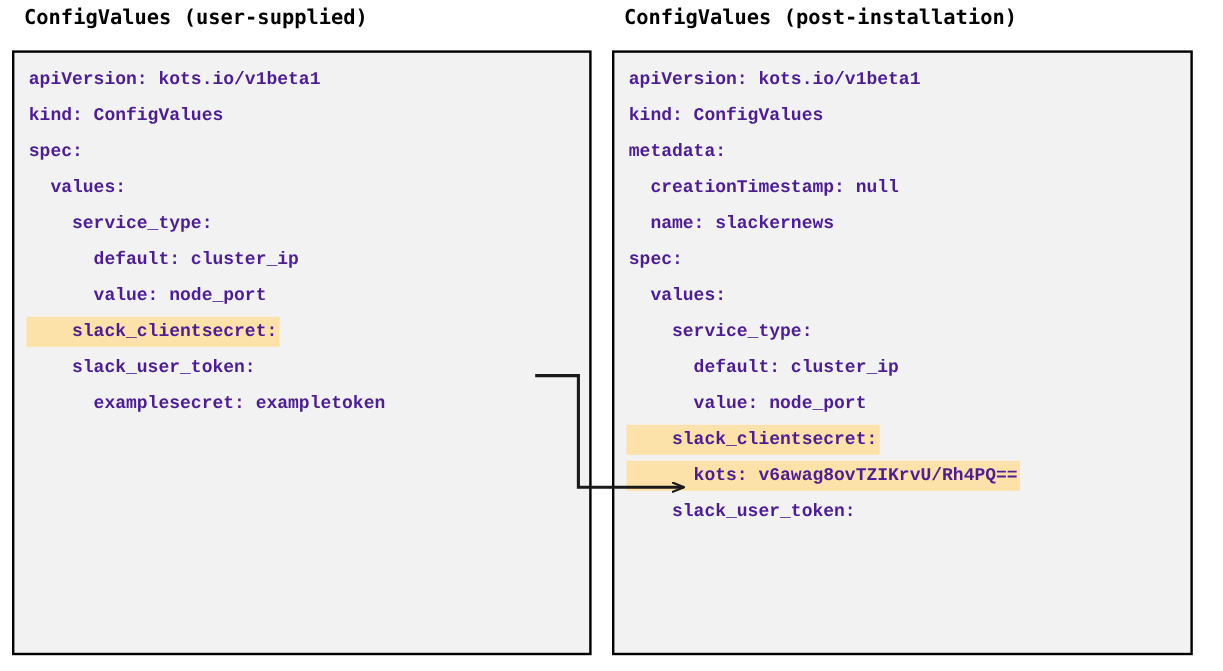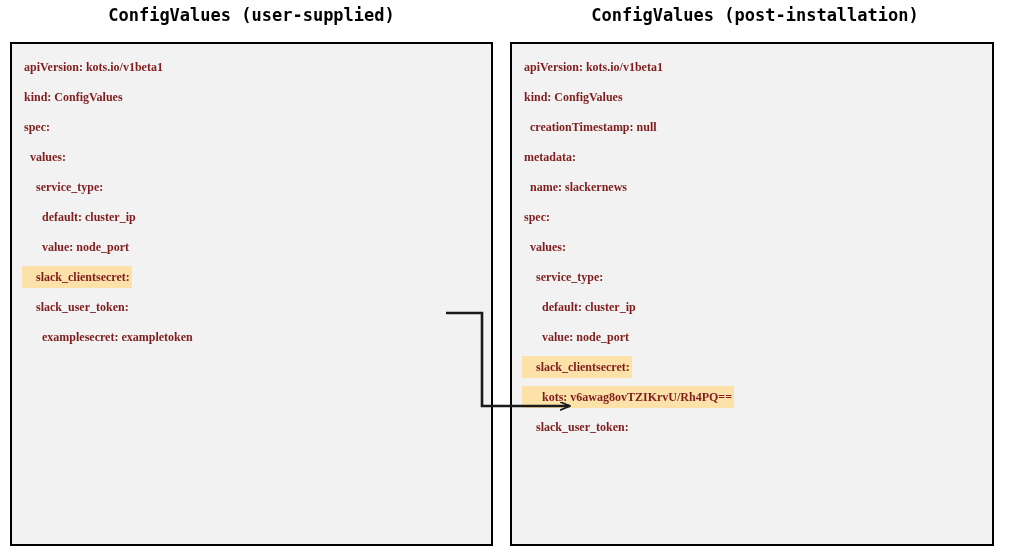--- a/index.html
+++ b/index.html
@@ -21,27 +21,27 @@
     height: 559px;
   }
   #panel-left  { left: 0;   width: 503px; }
   #panel-right { left: 500px; width: 510px; }
 
   .panel-title {
     position: absolute;
     top: 5px;
     left: 0;
     width: 100%;
-    text-align: center;
     font-family: "DejaVu Sans Mono", "Liberation Mono", monospace;
     font-size: 17px;
     font-weight: bold;
     color: #000000;
     letter-spacing: 0px;
     white-space: nowrap;
+    padding-left: 20px;
   }
 
   .code-box {
     position: absolute;
     top: 42px;
     background: #F2F2F2;
     border: 2px solid #000000;
     box-sizing: border-box;
     overflow: hidden;
   }
@@ -59,24 +59,24 @@
   .code-lines {
     position: absolute;
     top: 8px;
     left: 12px;
     right: 0;
   }
 
   .code-line {
     height: 30px;
     line-height: 30px;
-    font-family: Liberation Serif, serif;
-    font-size: 12px;
+    font-family: Liberation Mono, monospace;
+    font-size: 15px;
     font-weight: bold;
-    color: #7f1d1d;
+    color: #4c1d95;
     white-space: pre;
   }
   .code-line > span {
     display: inline;
     padding: 2px 0;
   }
   .code-line.hl > span {
     background: #FCE2A8;
     box-shadow: 0 0 0 2px #FCE2A8;
     text-align: right;
@@ -112,22 +112,22 @@
       </div>
   </div>
 </div>
 
 <div class="panel" id="panel-right">
   <div class="panel-title">ConfigValues (post-installation)</div>
   <div class="code-box" id="box-right">
     <div class="code-lines" id="lines-right">
         <div class="code-line"><span>apiVersion: kots.io/v1beta1</span></div>
         <div class="code-line"><span>kind: ConfigValues</span></div>
+        <div class="code-line"><span>metadata:</span></div>
         <div class="code-line"><span>  creationTimestamp: null</span></div>
-        <div class="code-line"><span>metadata:</span></div>
         <div class="code-line"><span>  name: slackernews</span></div>
         <div class="code-line"><span>spec:</span></div>
         <div class="code-line"><span>  values:</span></div>
         <div class="code-line"><span>    service_type:</span></div>
         <div class="code-line"><span>      default: cluster_ip</span></div>
         <div class="code-line"><span>      value: node_port</span></div>
         <div class="code-line hl"><span>    slack_clientsecret:</span></div>
         <div class="code-line hl"><span>      kots: v6awag8ovTZIKrvU/Rh4PQ==</span></div>
         <div class="code-line"><span>    slack_user_token:</span></div>
       </div>

